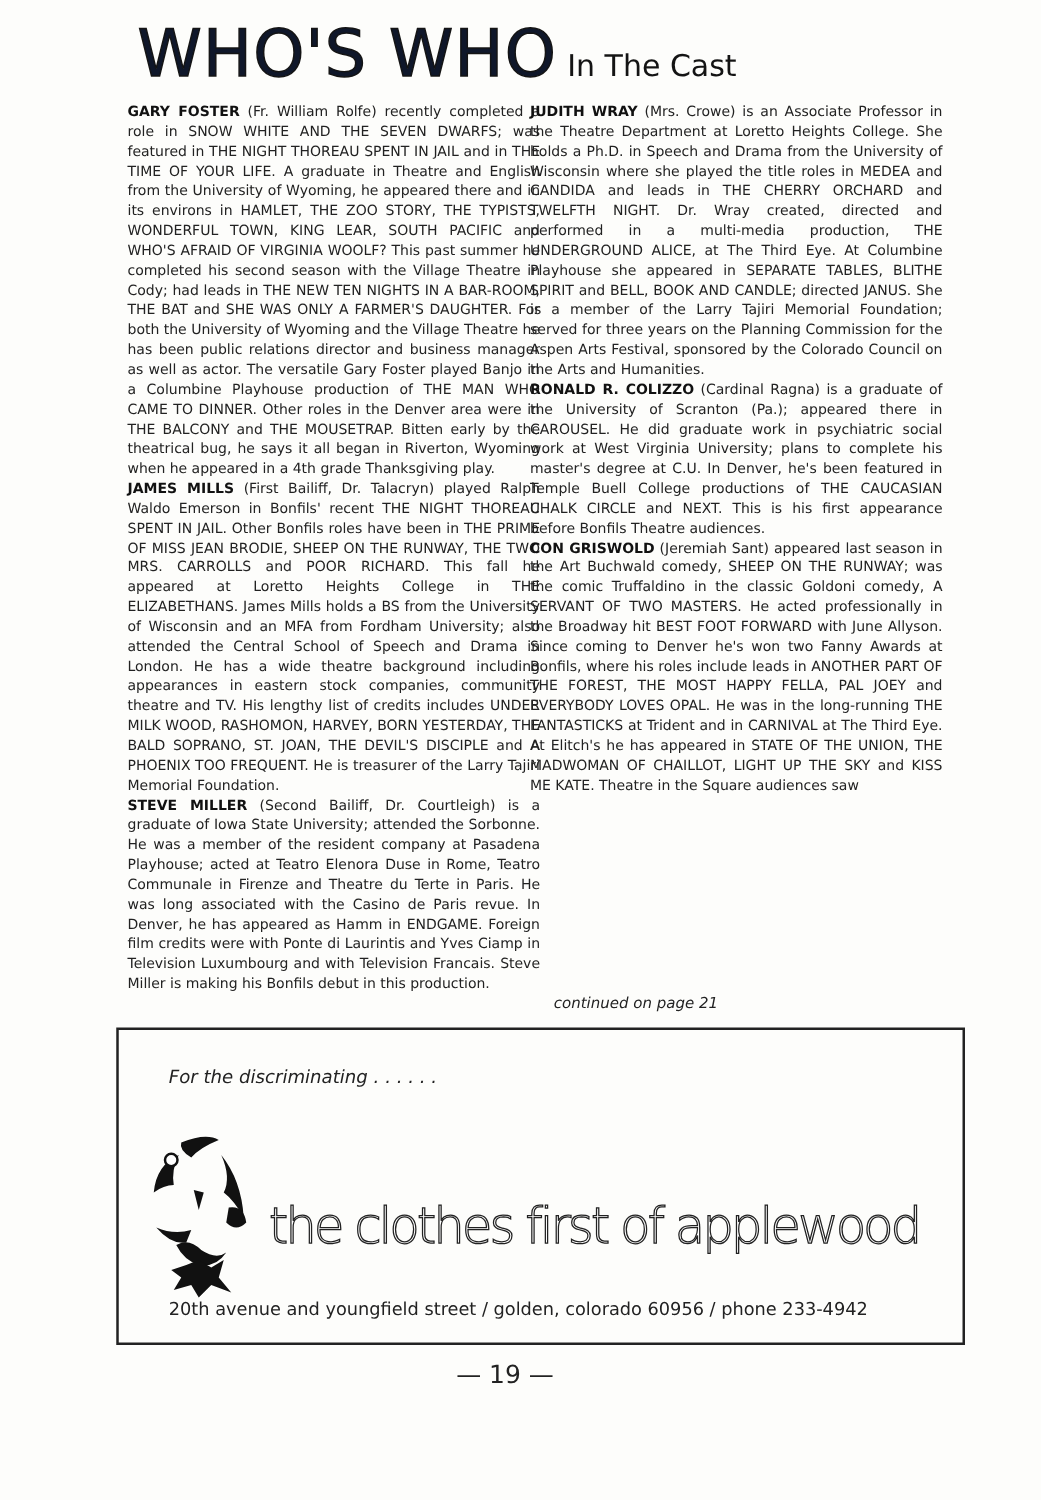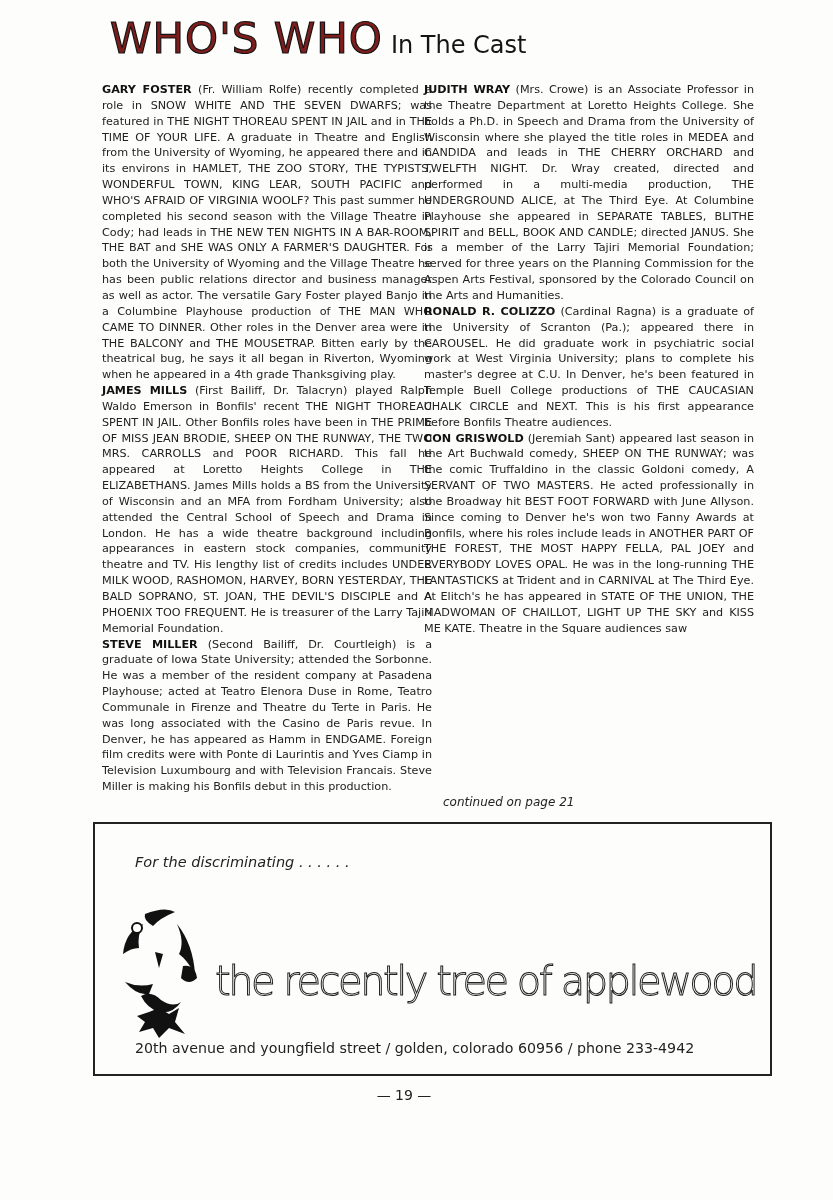--- a/index.html
+++ b/index.html
@@ -4,22 +4,22 @@
 <style>
   html, body { margin: 0; padding: 0; }
   body {
     width: 833px; height: 1200px; background: #fdfdfb; position: relative; overflow: hidden;
     font-family: "DejaVu Sans", sans-serif; color: #1a1a1a;
   }
   .title {
     position: absolute; left: 110px; top: 14px; white-space: nowrap;
   }
   .title .big {
-    font-family: "DejaVu Sans", sans-serif; font-size: 42px; font-weight: normal; letter-spacing: 1px;
-    color: #7f1d1d; -webkit-text-stroke: 1.2px #141414;
+    font-family: "DejaVu Sans", sans-serif; font-size: 52px; font-weight: normal; letter-spacing: 1px;
+    color: #0f172a; -webkit-text-stroke: 1.2px #141414;
   }
   .title .small {
     font-family: "DejaVu Sans", sans-serif; font-size: 24px; margin-left: 8px; color: #141414;
   }
   .col {
     position: absolute; top: 82px; width: 330px;
     font-size: 11.2px; line-height: 15.85px; text-align: justify; color: #222;
   }
   .col-left { left: 102px; }
   .col-right { left: 424px; }
@@ -39,21 +39,21 @@
   .ad .logo { position: absolute; left: 20px; top: 80px; width: 100px; height: 140px; }
   .ad .brand {
     position: absolute; left: 120px; top: 134px; font-family: "DejaVu Sans", sans-serif;
     font-weight: 200; font-size: 40px; letter-spacing: -2.5px; color: #fff;
     -webkit-text-stroke: 1px #222; white-space: nowrap;
   }
   .ad .address {
     position: absolute; left: 40px; top: 216px; font-size: 14.2px; color: #222; white-space: nowrap;
   }
   .pagenum {
-    position: absolute; left: 0; width: 808px; top: 1087px; text-align: center; font-size: 14px; color: #222;
+    position: absolute; left: 0; width: 808px; top: 1087px; text-align: center; font-size: 20px; color: #222;
   }
 </style>
 </head>
 <body>
 
 <div class="title">
   <span class="big">WHO'S WHO</span><span class="small">In The Cast</span>
 </div>
 
 <div class="col col-left">
@@ -76,17 +76,17 @@
     <path d="M30 10 Q50 2 60 8 Q45 14 38 22 Q28 16 30 10 Z" fill="#111"></path>
     <path d="M8 50 Q10 28 28 20 Q22 32 24 44 Q16 44 8 50 Z" fill="#111"></path>
     <circle cx="22" cy="24" r="5" fill="#fff" stroke="#111" stroke-width="2"></circle>
     <path d="M62 20 Q78 40 80 70 Q72 56 64 50 Q70 38 62 20 Z" fill="#111"></path>
     <path d="M68 62 Q80 60 82 74 Q74 82 66 74 Z" fill="#111"></path>
     <path d="M40 48 L48 50 L44 64 Z" fill="#111"></path>
     <path d="M10 78 Q22 92 34 90 L38 80 Q24 84 10 78 Z" fill="#111"></path>
     <path d="M26 92 Q36 86 46 96 Q58 104 66 98 Q58 110 44 108 Q32 104 26 92 Z" fill="#111"></path>
     <path d="M22 112 L34 108 L44 104 L54 110 L64 104 L60 118 L70 130 L54 124 L44 134 L38 124 L24 128 L30 118 Z" fill="#111"></path>
   </svg>
-  <div class="brand">the recently tree of applewood</div>
+  <div class="brand">the clothes first of applewood</div>
   <div class="address">20th avenue and youngfield street  /  golden, colorado 60956  /  phone 233-4942</div>
 </div>
 
 <div class="pagenum">— 19 —</div>
 
 </body></html>

